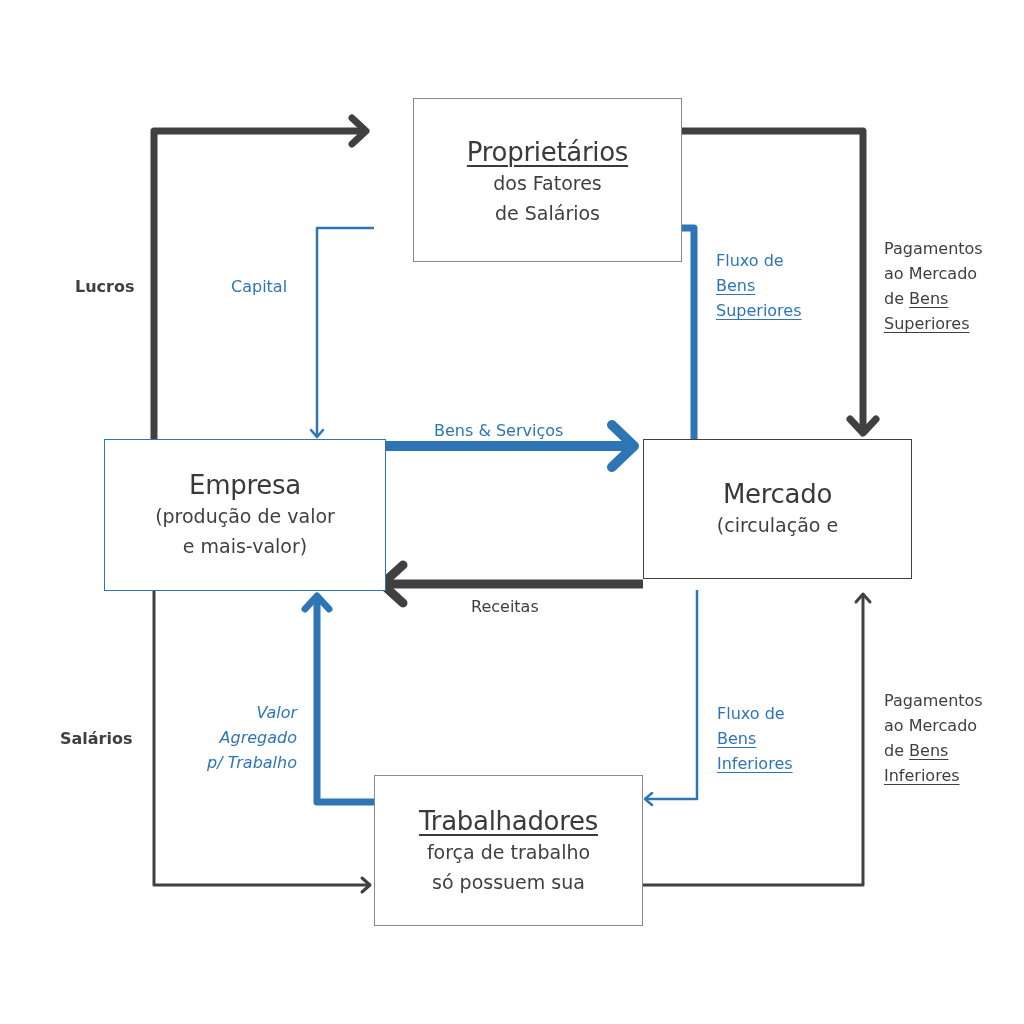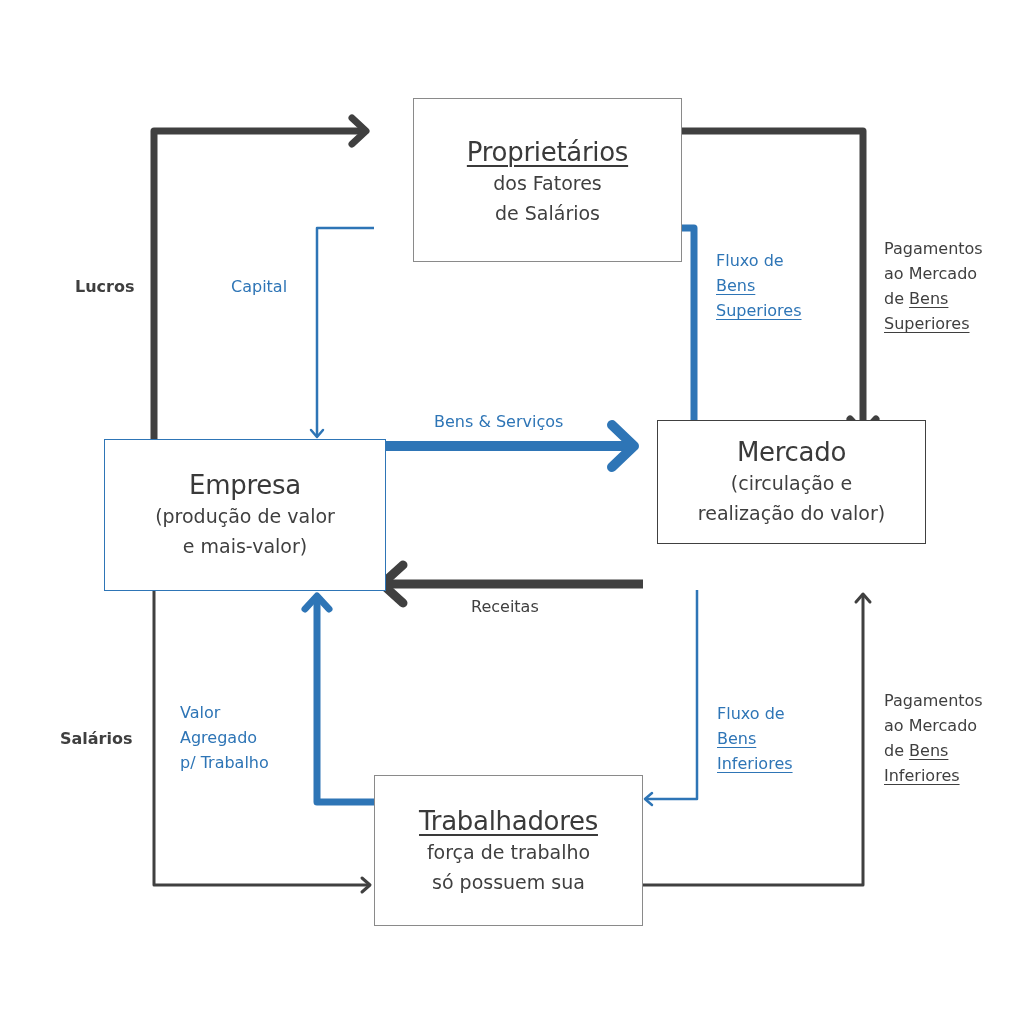--- a/index.html
+++ b/index.html
@@ -10,21 +10,21 @@
          display: flex; flex-direction: column; align-items: center; justify-content: center;
          text-align: center; box-sizing: border-box; }
   .box.empresa { border: 1.5px solid #2e75b6; }
   .box.mercado { border: 1.5px solid #404040; }
   .box-title { font-size: 26px; color: #3a3a3a; line-height: 32px; letter-spacing: -0.3px; }
   .box-title.u { text-decoration: underline; text-decoration-thickness: 2px; text-underline-offset: 4px; }
   .box-sub { font-size: 19px; color: #3f3f3f; line-height: 30px; }
   .label { position: absolute; font-size: 16px; line-height: 25px; }
   .label.dark { color: #3f3f3f; }
   .label.blue { color: #2e75b6; }
-  .label.right { text-align: left; }
+  .label.right { text-align: right; font-style: italic; }
   .u { text-decoration: underline; text-underline-offset: 3px; }
 </style>
 </head>
 <body>
 
 <svg id="arrows" viewBox="0 0 1024 1024" xmlns="http://www.w3.org/2000/svg">
   <g fill="none" stroke-linecap="round" stroke-linejoin="round">
 
     <g stroke="#404040">
       <polyline points="154,439 154,131 366,131" stroke-width="7" stroke-linecap="butt"></polyline>
@@ -83,37 +83,36 @@
   <div class="box-sub">dos Fatores</div>
   <div class="box-sub">de Salários</div>
 </div>
 
 <div class="box empresa" style="left:104px; top:439px; width:282px; height:152px;">
   <div class="box-title">Empresa</div>
   <div class="box-sub">(produção de valor</div>
   <div class="box-sub">e mais-valor)</div>
 </div>
 
-<div class="box mercado" style="left:643px; top:420px; width:269px; height:124px;margin-left:14px;">
+<div class="box mercado" style="left:643px; top:439px; width:269px; height:140px;">
   <div class="box-title">Mercado</div>
   <div class="box-sub">(circulação e</div>
-  <div class="box-sub">realização do valor)</div>
 </div>
 
 <div class="box" style="left:374px; top:775px; width:269px; height:151px;">
   <div class="box-title u">Trabalhadores</div>
   <div class="box-sub">força de trabalho</div>
   <div class="box-sub">só possuem sua</div>
 </div>
 
 <div class="label dark" style="left:75px; top:274px;font-weight:bold;">Lucros</div>
 
 <div class="label blue" style="left:231px; top:274px;">Capital</div>
 
-<div class="label blue" style="left:434px; top:409px;">Bens &amp; Serviços</div>
+<div class="label blue" style="left:434px; top:418px;">Bens &amp; Serviços</div>
 
 <div class="label dark" style="left:471px; top:594px;">Receitas</div>
 
 <div class="label blue" style="left:716px; top:248px;">
   <div>Fluxo de</div>
   <div><span class="u">Bens</span></div>
   <div><span class="u">Superiores</span></div>
 </div>
 
 <div class="label dark" style="left:884px; top:236px;">

